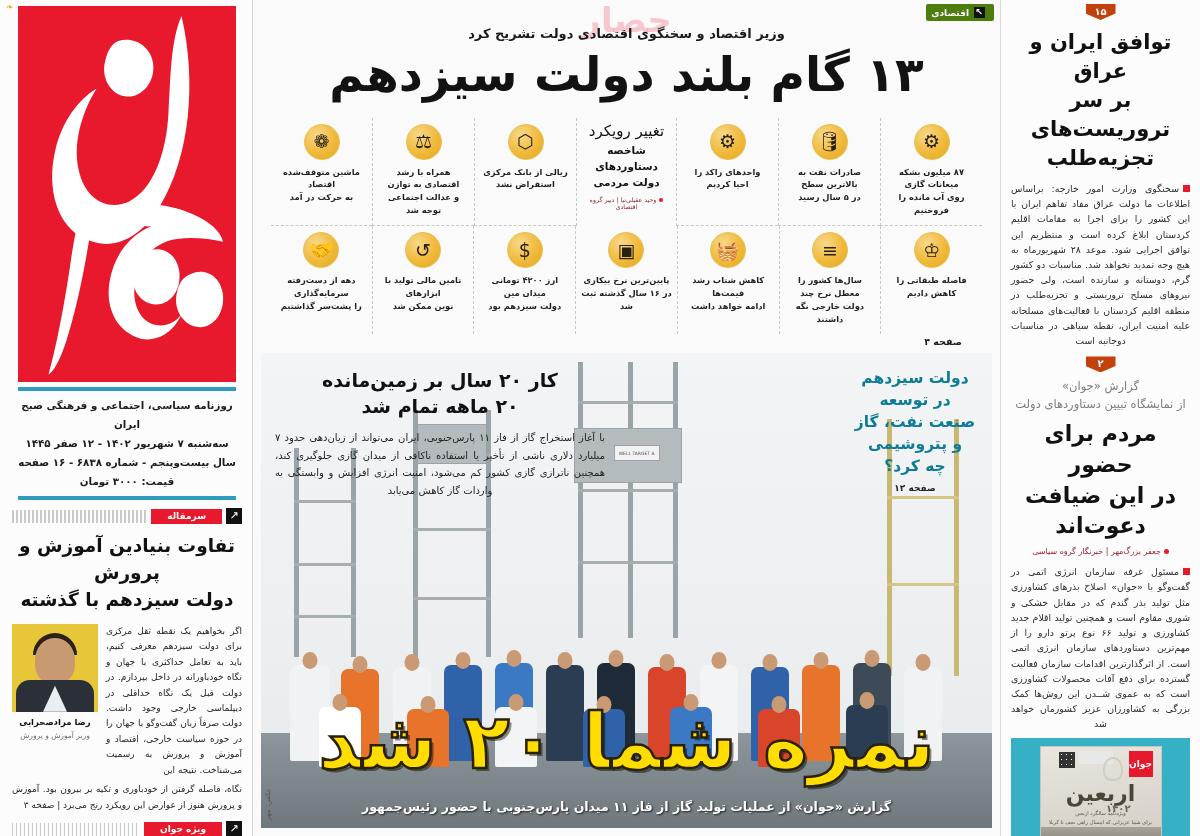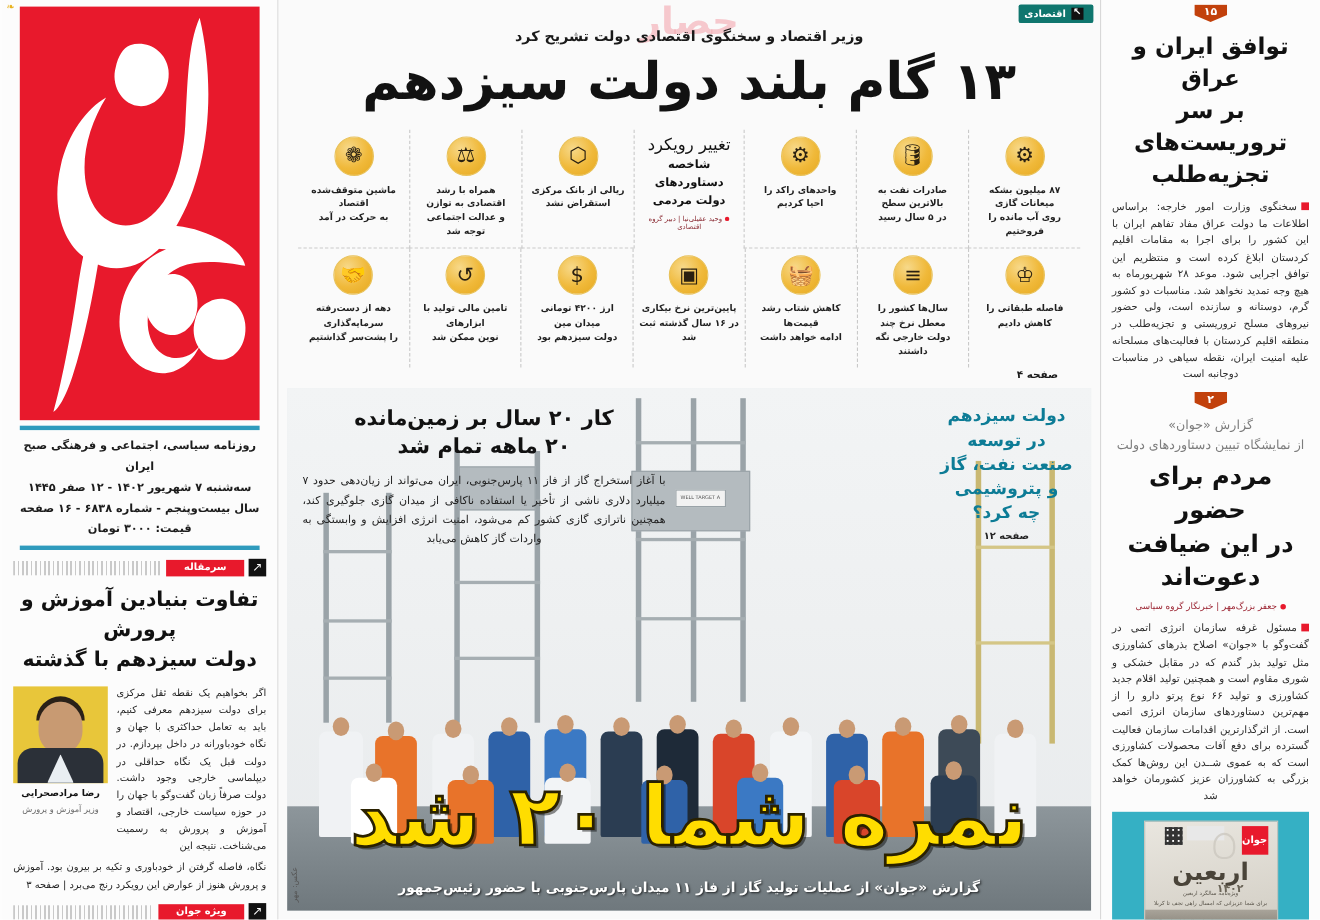--- a/index.html
+++ b/index.html
@@ -72,21 +72,21 @@
     background: linear-gradient(to top, #3a3833 0%, #6b665c 55%, #a9a49a 100%);
   }
 
   
   .center-col {
     width: 748px; height: 836px; background: #fafafa; position: relative;
     border-left: 1px solid #d8d8d8;
     display: flex; flex-direction: column;
   }
   .sec-badge {
-    position: absolute; top: 4px; right: 6px; background: #0f766e; color:#fff;
+    position: absolute; top: 4px; right: 6px; background: #4d7c0f; color:#fff;
     font-size: 9px; font-weight: bold; padding: 3px 9px 3px 5px; border-radius: 2px;
     display: flex; align-items: center; gap: 5px; z-index: 5;
   }
   .sec-badge .arw { display:inline-block; width:11px; height:11px; background:#111; position: relative; }
   .sec-badge .arw::after { content:"↗"; position:absolute; inset:0; color:#fff; font-size:9px; line-height:11px; text-align:center; transform: scaleX(-1); }
   .watermark {
     position: absolute; top: 0px; right: 50%; transform: translateX(50%);
     font-size: 34px; font-weight: bold; color: rgba(232,25,44,0.22);
     letter-spacing: -2px; z-index: 1; pointer-events: none; white-space: nowrap;
   }

